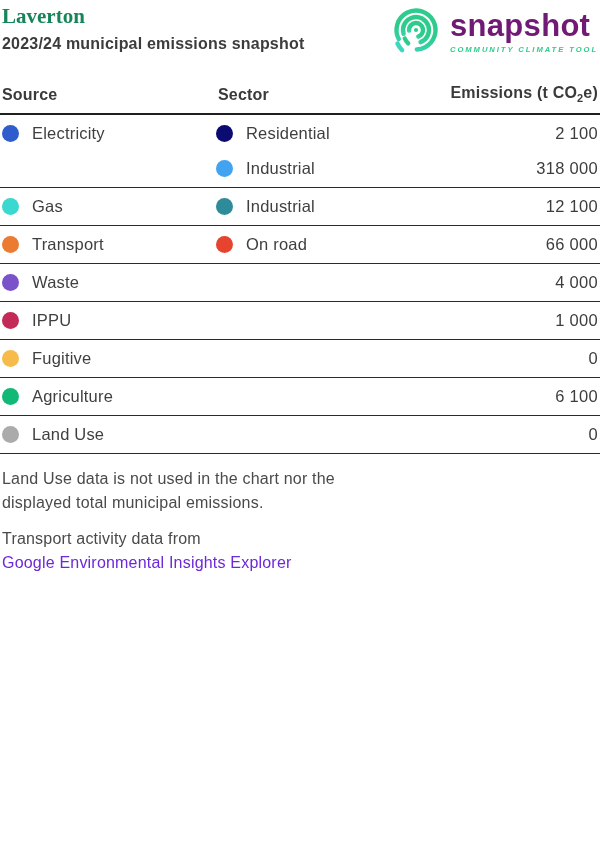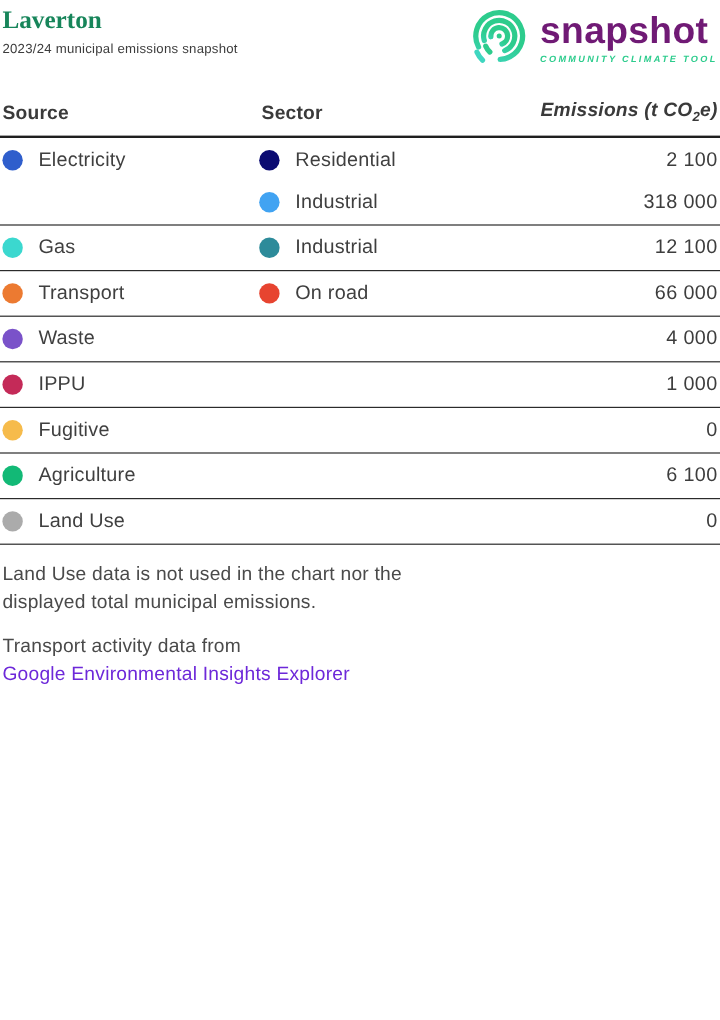--- a/index.html
+++ b/index.html
@@ -8,40 +8,40 @@
     font-family:"Liberation Sans",sans-serif;color:#3d3d3d;overflow:hidden;
     box-sizing:border-box;
   }
   
   .header{display:flex;justify-content:space-between;align-items:flex-start;padding:5px 2px 0 2px;}
   .title-block h1{
     font-family:"Liberation Serif","DejaVu Serif",serif;
     font-size:21px;line-height:1.1;margin:0;font-weight:700;color:#17855a;
   }
   .title-block h2{
-    font-size:11px;margin:7px 0 0 0;font-weight:400;color:#3c3c3c;letter-spacing:.2px;
+    font-size:16px;margin:7px 0 0 0;font-weight:700;color:#3c3c3c;letter-spacing:.2px;
   }
   .logo{display:flex;align-items:flex-start;gap:9px;}
   .logo-icon svg{display:block;}
   .logo-textcol{display:flex;flex-direction:column;margin-top:5px;}
   .logo-word{
     font-size:31px;font-weight:700;color:#701a75;line-height:1;letter-spacing:.3px;
   }
   .logo-tagline{
     font-size:7.6px;font-weight:700;color:#2dcc8d;letter-spacing:1.95px;margin-top:4px;white-space:nowrap;font-style:italic;
   }
   
   .thead{
     display:flex;align-items:flex-end;margin-top:27px;
     font-weight:700;font-size:16px;color:#3a3a3a;
     padding:0 2px 9px 2px;border-bottom:2px solid #1f1f1f;letter-spacing:.2px;
   }
   .col-source{width:216px;}
   .col-sector{flex:1;}
-  .col-emissions{margin-left:auto;white-space:nowrap;font-style:italic;}
+  .col-emissions{margin-left:auto;white-space:nowrap;}
   .col-emissions sub{font-size:11px;}
   .group-row{display:flex;border-bottom:1px solid #2b2b2b;padding:1px 0;}
   .source-cell{width:216px;display:flex;align-items:center;gap:13px;height:35px;padding-left:2px;box-sizing:border-box;}
   .sector-col{flex:1;display:flex;flex-direction:column;}
   .sector-line{display:flex;align-items:center;gap:13px;height:35px;padding-right:2px;}
   .dot{width:17px;height:17px;border-radius:50%;flex:none;}
   .row-label{font-size:16.5px;color:#3f3f3f;letter-spacing:.2px;}
   .value{margin-left:auto;font-size:16.5px;color:#3d3d3d;letter-spacing:.3px;}
   
   .footnotes{margin:13px 2px 0 2px;font-size:16px;color:#4a4a4a;line-height:1.47;letter-spacing:.2px;}

